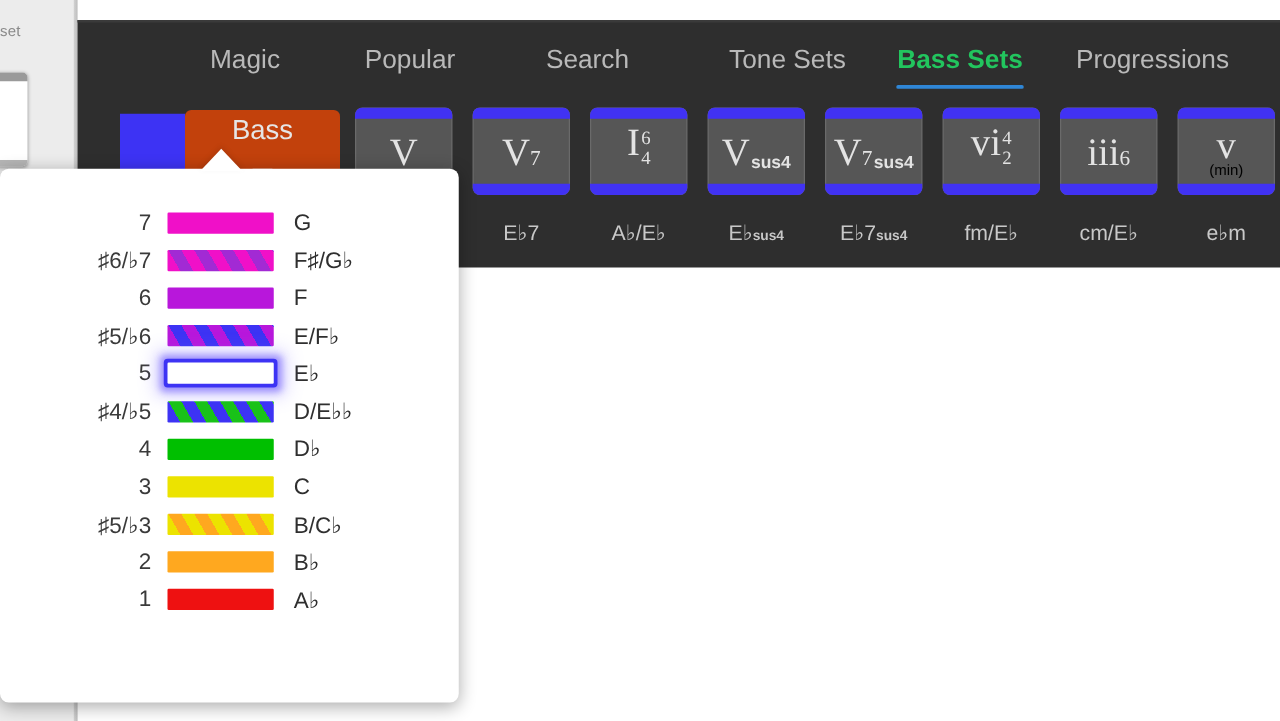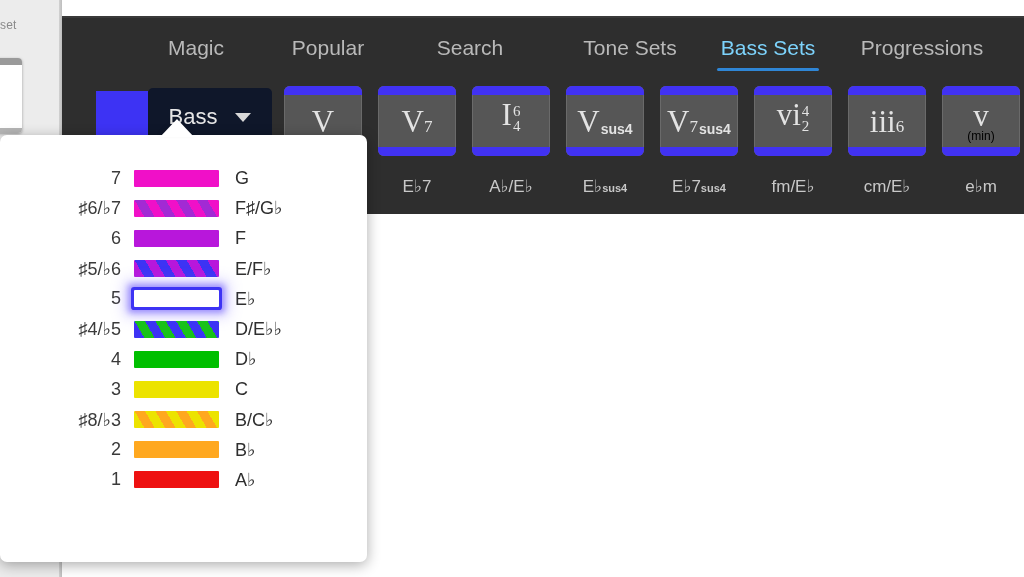--- a/index.html
+++ b/index.html
@@ -52,41 +52,41 @@
   .tabs {
     position: absolute; left: 0; top: 0; height: 64px; width: 100%;
     display: flex; align-items: center;
   }
   .tab {
     position: relative; height: 64px;
     display: flex; align-items: center; justify-content: center;
     font-size: 21px; color: #b9b9b9; white-space: nowrap;
     cursor: pointer;
   }
-  .tab.active { color: #7dd3fc; font-weight: normal; }
+  .tab.active { color: #22c55e; font-weight: bold; }
   .tab .underline {
     position: absolute; left: 8px; right: 8px; bottom: 9px; height: 3px;
     background: #2f86d6; border-radius: 2px;
   }
 
   
   .strip {
     position: absolute; left: 0; top: 64px; height: 120px; width: 100%;
   }
 
   
   .bass-swatch {
     position: absolute; left: 34px; top: 11px; width: 52px; height: 52px;
     background: #3d33f4;
   }
   .bass-btn {
     position: absolute; left: 86px; top: 8px; width: 124px; height: 58px;
-    background: #0f172a; border-radius: 5px;
+    background: #c2410c; border-radius: 5px;
     display: flex; align-items: center; justify-content: center;
-    gap: 18px; cursor: pointer;
+    gap: 18px; cursor: pointer; flex-direction: column;
   }
   .bass-btn .lbl { font-size: 22px; color: #e6e6e6; }
   .caret {
     width: 0; height: 0;
     border-left: 8px solid transparent; border-right: 8px solid transparent;
     border-top: 9px solid #d8d8d8;
   }
 
   
   .chords {
@@ -360,21 +360,21 @@
           <div class="note">D♭</div>
         </div>
         <div class="legend-row">
           <div class="deg">3</div>
           <div class="swatch-wrap">
             <div class="swatch" style="background: rgb(236, 227, 0);"></div>
           </div>
           <div class="note">C</div>
         </div>
         <div class="legend-row">
-          <div class="deg">♯8/♭3</div>
+          <div class="deg">♯5/♭3</div>
           <div class="swatch-wrap">
             <div class="swatch" style="background: repeating-linear-gradient(60deg, rgb(236, 227, 0) 0px, rgb(236, 227, 0) 9px, rgb(255, 168, 31) 9px, rgb(255, 168, 31) 18px);"></div>
           </div>
           <div class="note">B/C♭</div>
         </div>
         <div class="legend-row">
           <div class="deg">2</div>
           <div class="swatch-wrap">
             <div class="swatch" style="background: rgb(255, 168, 31);"></div>
           </div>

